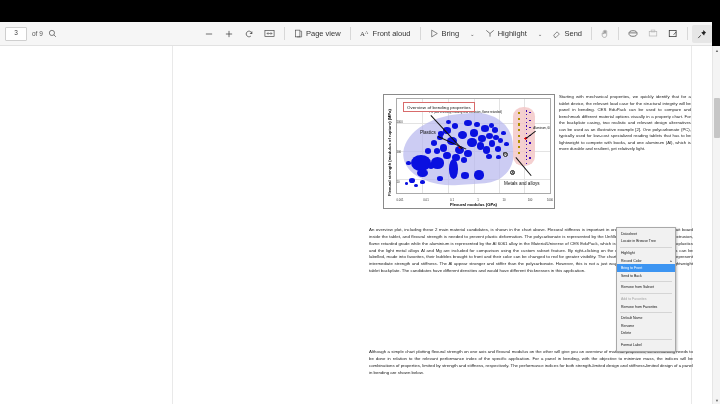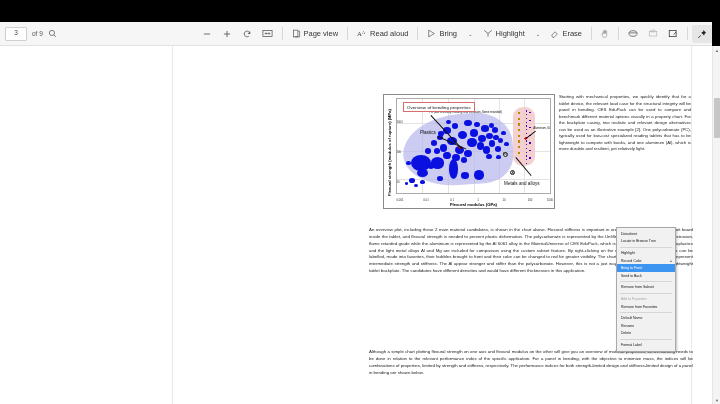--- a/index.html
+++ b/index.html
@@ -221,21 +221,21 @@
 
     <div class="tb-sep"></div>
 
     <div class="tb-btn">
       <span class="ico">
         <svg width="10" height="9" viewBox="0 0 16 14">
             <text x="0" y="11" font-size="11" font-family="Liberation Serif, serif" fill="#444">A</text>
             <text x="8" y="7" font-size="7" font-family="Liberation Serif, serif" fill="#444">A</text>
           </svg>
       </span>
-      <span>Read aloud</span>
+      <span>Front aloud</span>
     </div>
 
     <div class="tb-sep"></div>
 
     <div class="tb-btn">
       <span class="ico">
         <svg width="9" height="9" viewBox="0 0 16 16">
             <path d="M3 2l10 6-10 6z" fill="none" stroke="#444" stroke-width="1.1"></path>
           </svg>
       </span>
@@ -257,21 +257,21 @@
     <div class="tb-btn">
       <span class="caret">⌄</span>
     </div>
 
     <div class="tb-btn">
       <span class="ico">
         <svg width="9" height="9" viewBox="0 0 16 16">
             <path d="M3 11l6-6 4 4-6 6H5z" fill="none" stroke="#444" stroke-width="1.1"></path>
           </svg>
       </span>
-      <span>Erase</span>
+      <span>Send</span>
     </div>
 
     <div class="tb-sep"></div>
 
     <div class="tb-btn">
       <span class="ico">
         <svg width="8" height="9" viewBox="0 0 14 16">
             <path d="M4 9V4a1 1 0 0 1 2 0v4V3a1 1 0 0 1 2 0v5V4a1 1 0 0 1 2 0v7c0 2-1.5 4-4 4s-4-2-4-4V8a1 1 0 0 1 2 0z" fill="none" stroke="#888" stroke-width="1"></path>
           </svg>
       </span>

